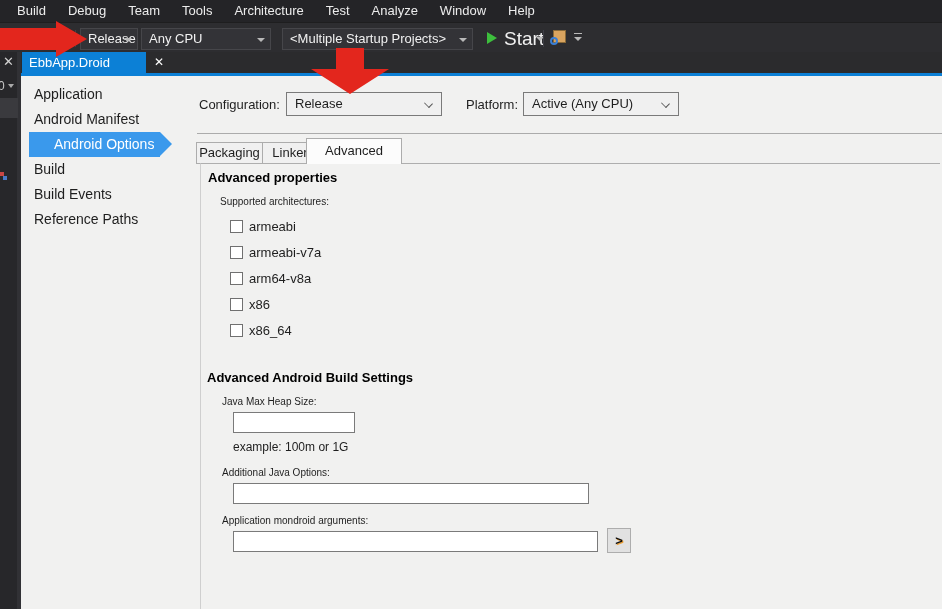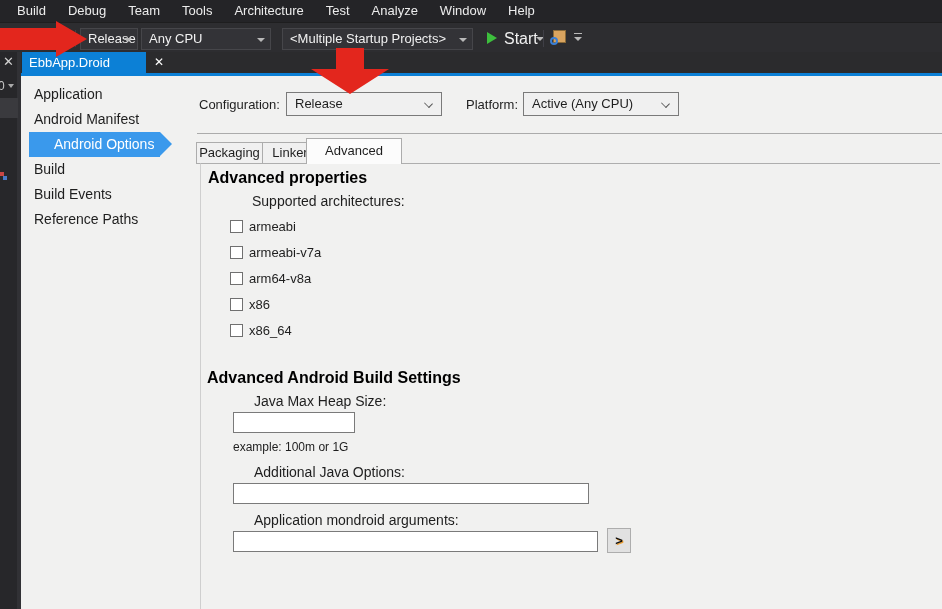--- a/index.html
+++ b/index.html
@@ -33,21 +33,21 @@
     position:absolute; right:5px; top:9px; width:0; height:0;
     border-left:4px solid transparent; border-right:4px solid transparent;
     border-top:4px solid #b9b9b9;
   }
   .tsep { position:absolute; top:7px; width:1px; height:17px; background:#3f3f46; }
   .play-icon {
     position:absolute; left:487px; top:9px; width:0; height:0;
     border-top:6px solid transparent; border-bottom:6px solid transparent;
     border-left:10px solid #3dbf3d;
   }
-  .start-label { position:absolute; left:504px; top:5px; color:#f1f1f1; font-size:16px; line-height:21px; }
+  .start-label { position:absolute; left:504px; top:5px; color:#f1f1f1; font-size:19px; line-height:21px; }
   .start-caret {
     position:absolute; left:536px; top:14px; width:0; height:0;
     border-left:4px solid transparent; border-right:4px solid transparent;
     border-top:4px solid #b9b9b9;
   }
   .browse-icon { position:absolute; left:550px; top:7px; width:17px; height:16px; }
   .browse-icon .doc { position:absolute; left:3px; top:0; width:13px; height:13px; background:#d9a45f; border:1px solid #8a6a38; }
   .browse-icon .mag { position:absolute; left:0; top:7px; width:8px; height:8px; border:2px solid #3a7fd5; border-radius:50%; background:transparent; }
   .overflow-icon { position:absolute; left:573px; top:10px; width:10px; height:10px; }
   .overflow-icon .bar { position:absolute; left:1px; top:0; width:8px; height:1px; background:#b9b9b9; }
@@ -110,22 +110,22 @@
   }
   .tab.selected {
     top:62px; height:26px; background:#fcfcfc; border-bottom:none;
     line-height:24px; z-index:3;
   }
   .tab-panel {
     position:absolute; left:179px; top:87px; width:740px; height:446px;
     border-top:1px solid #aeaeae; border-left:1px solid #cfcfcf; z-index:2;
   }
 
-  .sec-title { position:absolute; font-size:16px; font-weight:bold; color:#000; line-height:15px; }
-  .fld-label { position:absolute; font-size:14px; color:#1e1e1e; line-height:15px;margin-left:32px; }
+  .sec-title { position:absolute; font-size:13px; font-weight:bold; color:#000; line-height:15px; }
+  .fld-label { position:absolute; font-size:10px; color:#1e1e1e; line-height:15px; }
   .hint-label { position:absolute; font-size:12px; color:#1e1e1e; line-height:14px; }
 
   .chk-row { position:absolute; left:209px; height:16px; display:flex; align-items:center; gap:6px; }
   .chk-box { width:13px; height:13px; background:#fff; border:1px solid #707070; }
   .chk-label { font-size:13px; color:#1e1e1e; line-height:15px; }
 
   .txt-input {
     position:absolute; height:21px; background:#fff; border:1px solid #7a7a7a;
     font-family:"Liberation Sans",sans-serif; font-size:13px; padding:0 4px; color:#1e1e1e;
   }

